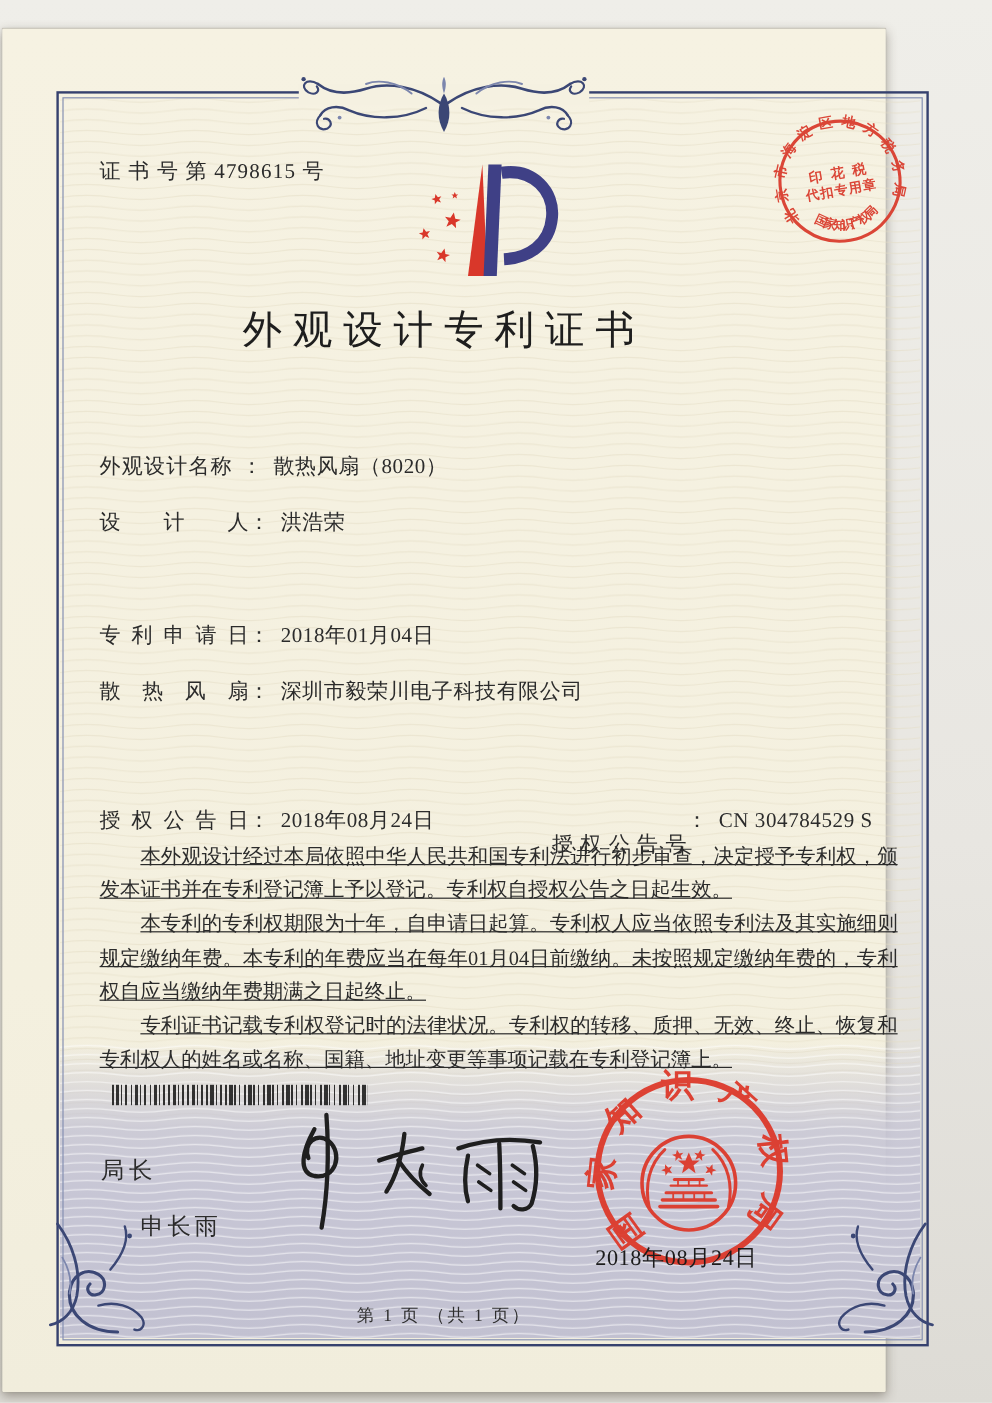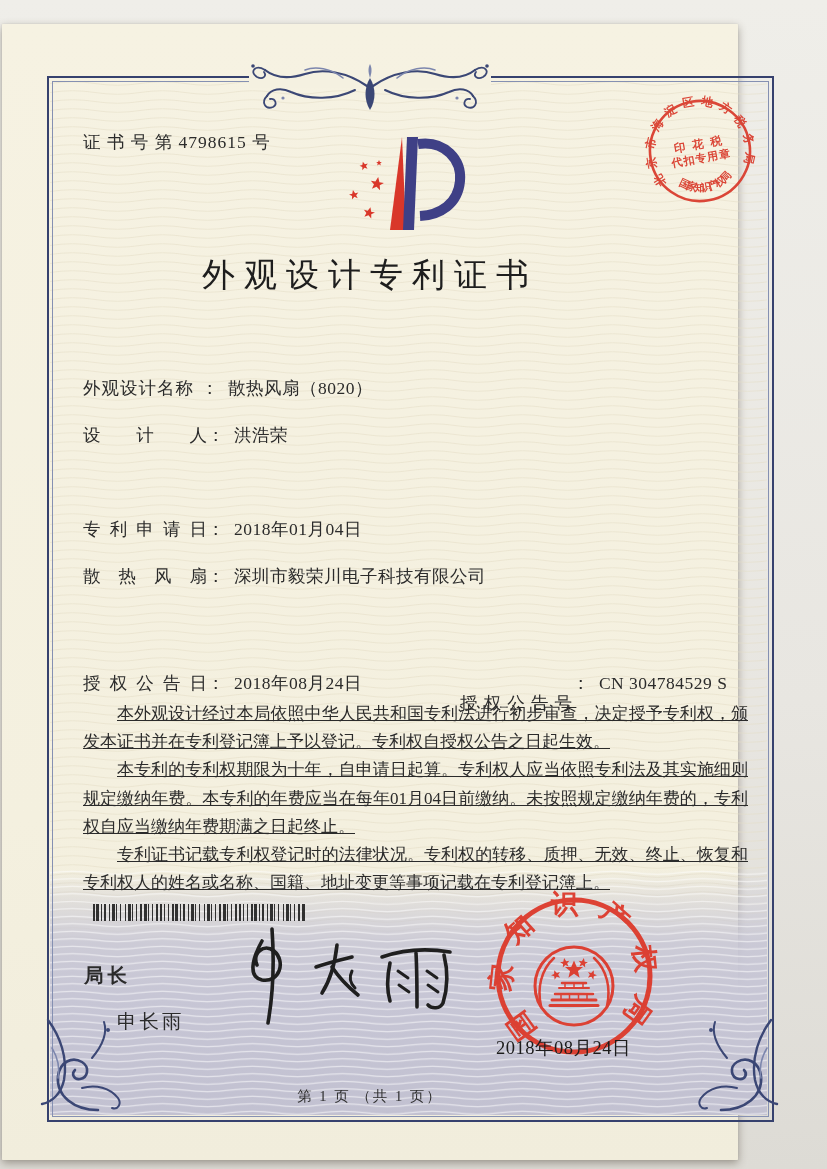--- a/index.html
+++ b/index.html
@@ -44,21 +44,21 @@
   .grant-right .flabel{width:112px;margin-top:20px;}
   .paras{position:absolute;left:81px;top:676px;width:665px;z-index:5;
     font-size:17px;line-height:28.2px;text-align:justify;}
   .paras p{margin:0;text-indent:2em;text-decoration:underline;}
   .barcode{position:absolute;left:91px;top:880px;width:213px;height:17px;z-index:5;opacity:.88;
     background:repeating-linear-gradient(90deg,
       #191919 0 1.6px, transparent 1.6px 3.4px,
       #191919 3.4px 6.2px, transparent 6.2px 7.6px,
       #191919 7.6px 8.6px, transparent 8.6px 11.4px,
       #191919 11.4px 12.6px, transparent 12.6px 15.8px);}
-  .officer-title{position:absolute;left:82px;top:938px;font-size:19.5px;letter-spacing:4px;z-index:5;font-weight:bold;}
+  .officer-title{position:absolute;left:82px;top:938px;font-size:19.5px;letter-spacing:4px;z-index:5;}
   .officer-name{position:absolute;left:82px;top:984px;font-size:19.5px;letter-spacing:3px;z-index:5;margin-left:33px;}
   .signature{position:absolute;left:230px;top:901px;z-index:6;}
   .seal{position:absolute;left:472px;top:852px;z-index:7;opacity:.92;}
   .seal-date{position:absolute;left:494px;top:1011px;width:170px;font-size:18.5px;
     letter-spacing:.5px;z-index:8;color:#1c1c1c;white-space:nowrap;}
   .footer{position:absolute;left:0;right:0;top:1063px;text-align:center;
     font-size:14.5px;letter-spacing:2px;z-index:5;color:#2e2e2e;}
   .taxstamp{position:absolute;left:634px;top:63px;z-index:7;opacity:.93;}
   .orn-top{position:absolute;left:50%;margin-left:-135px;top:30px;z-index:5;}
   .orn-bl{position:absolute;left:36px;top:994px;z-index:5;}

